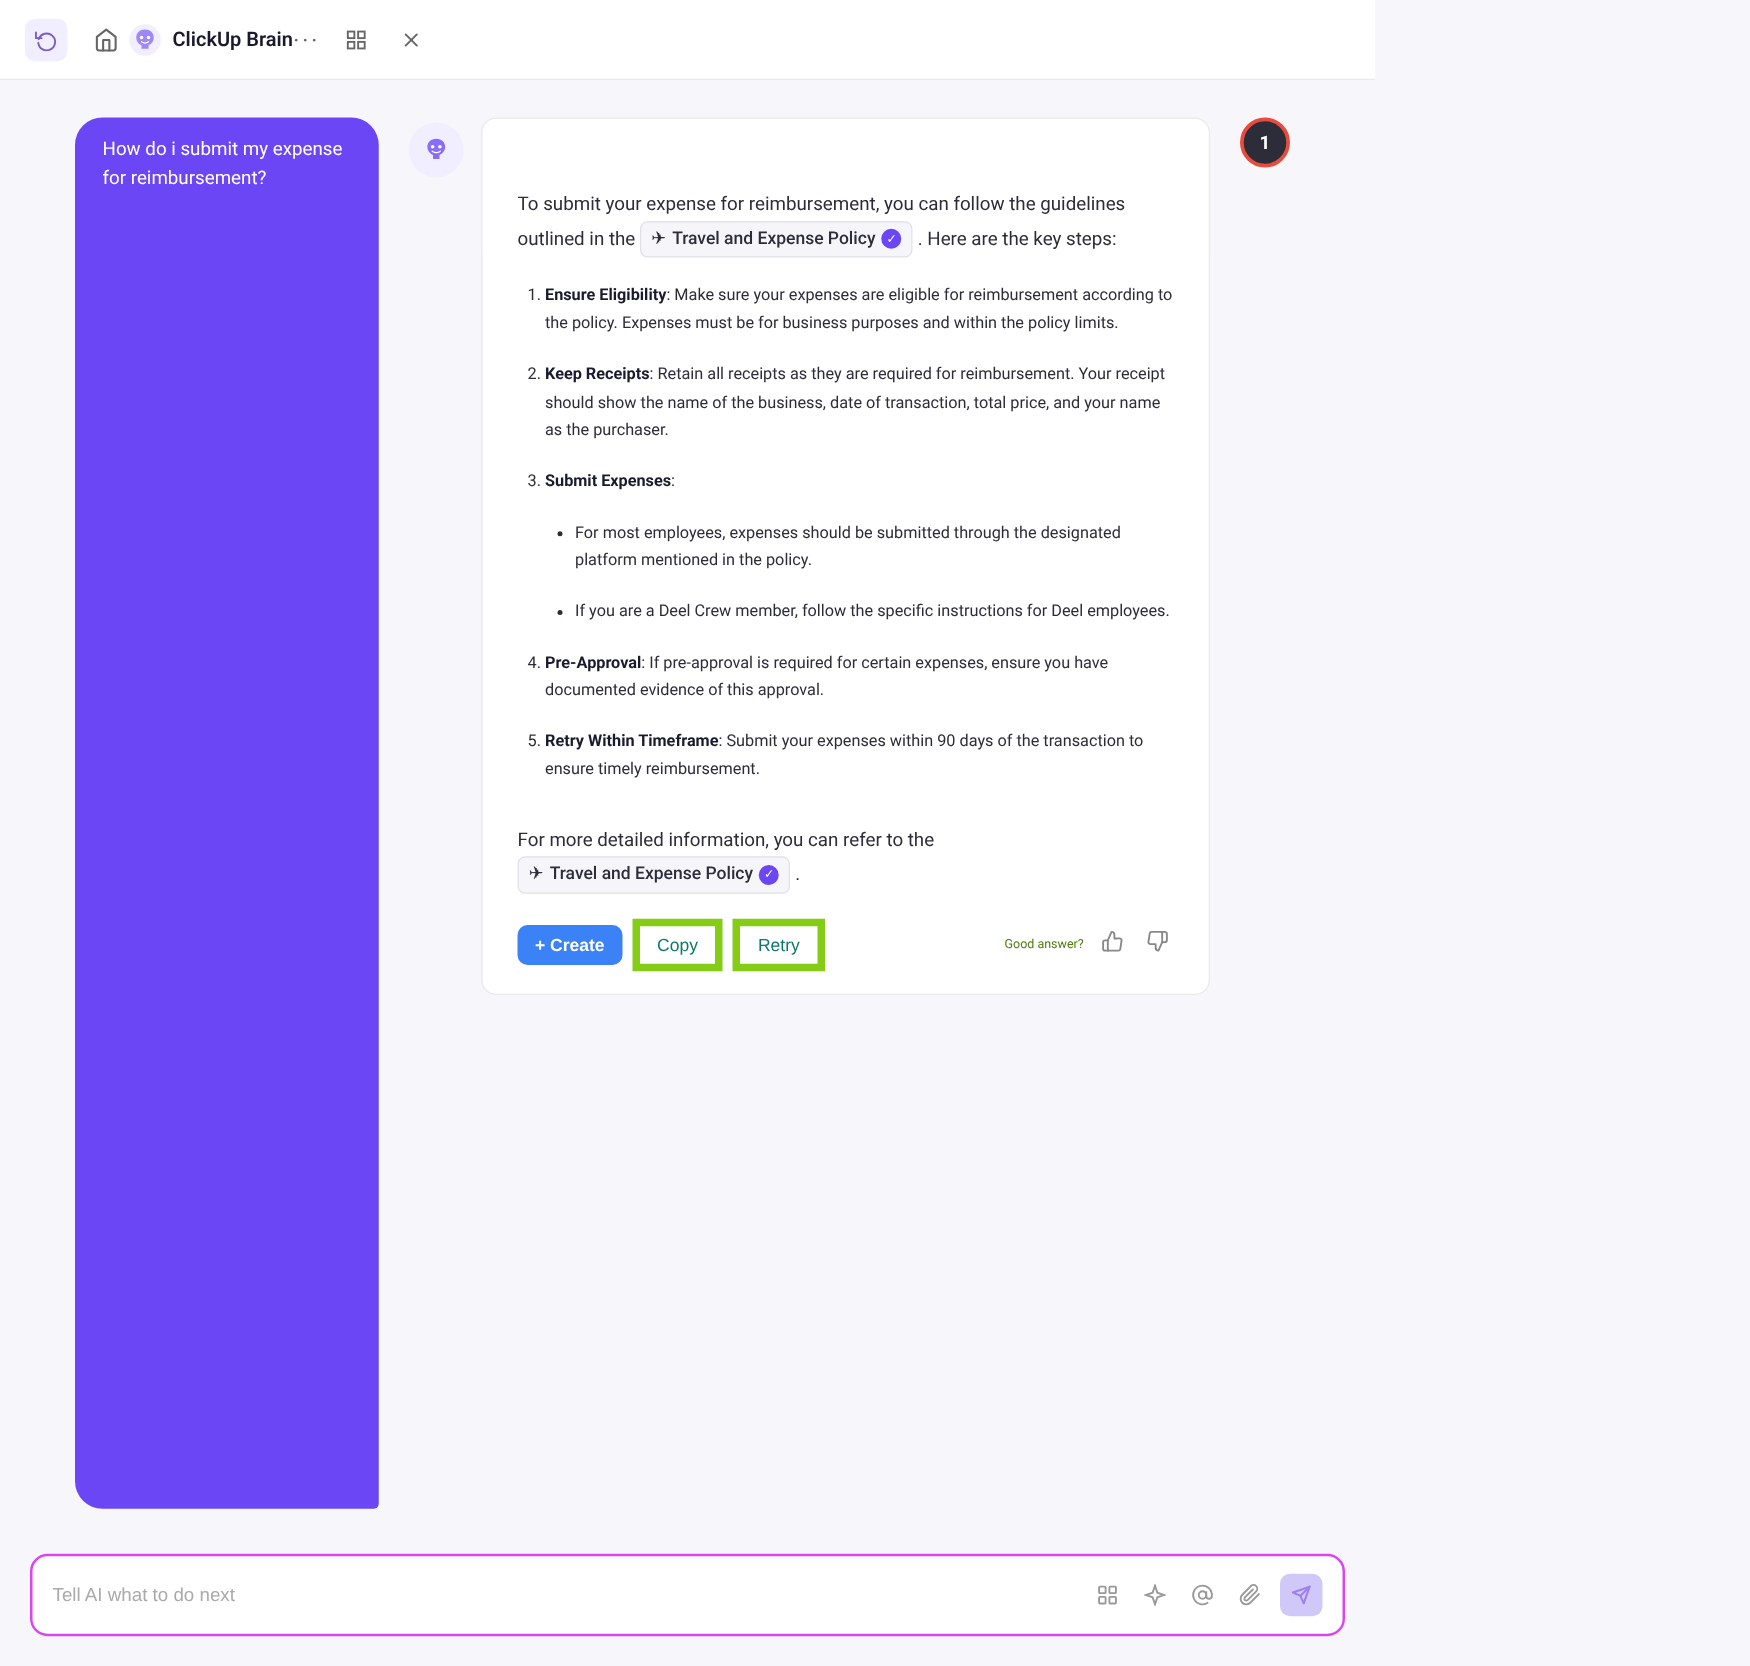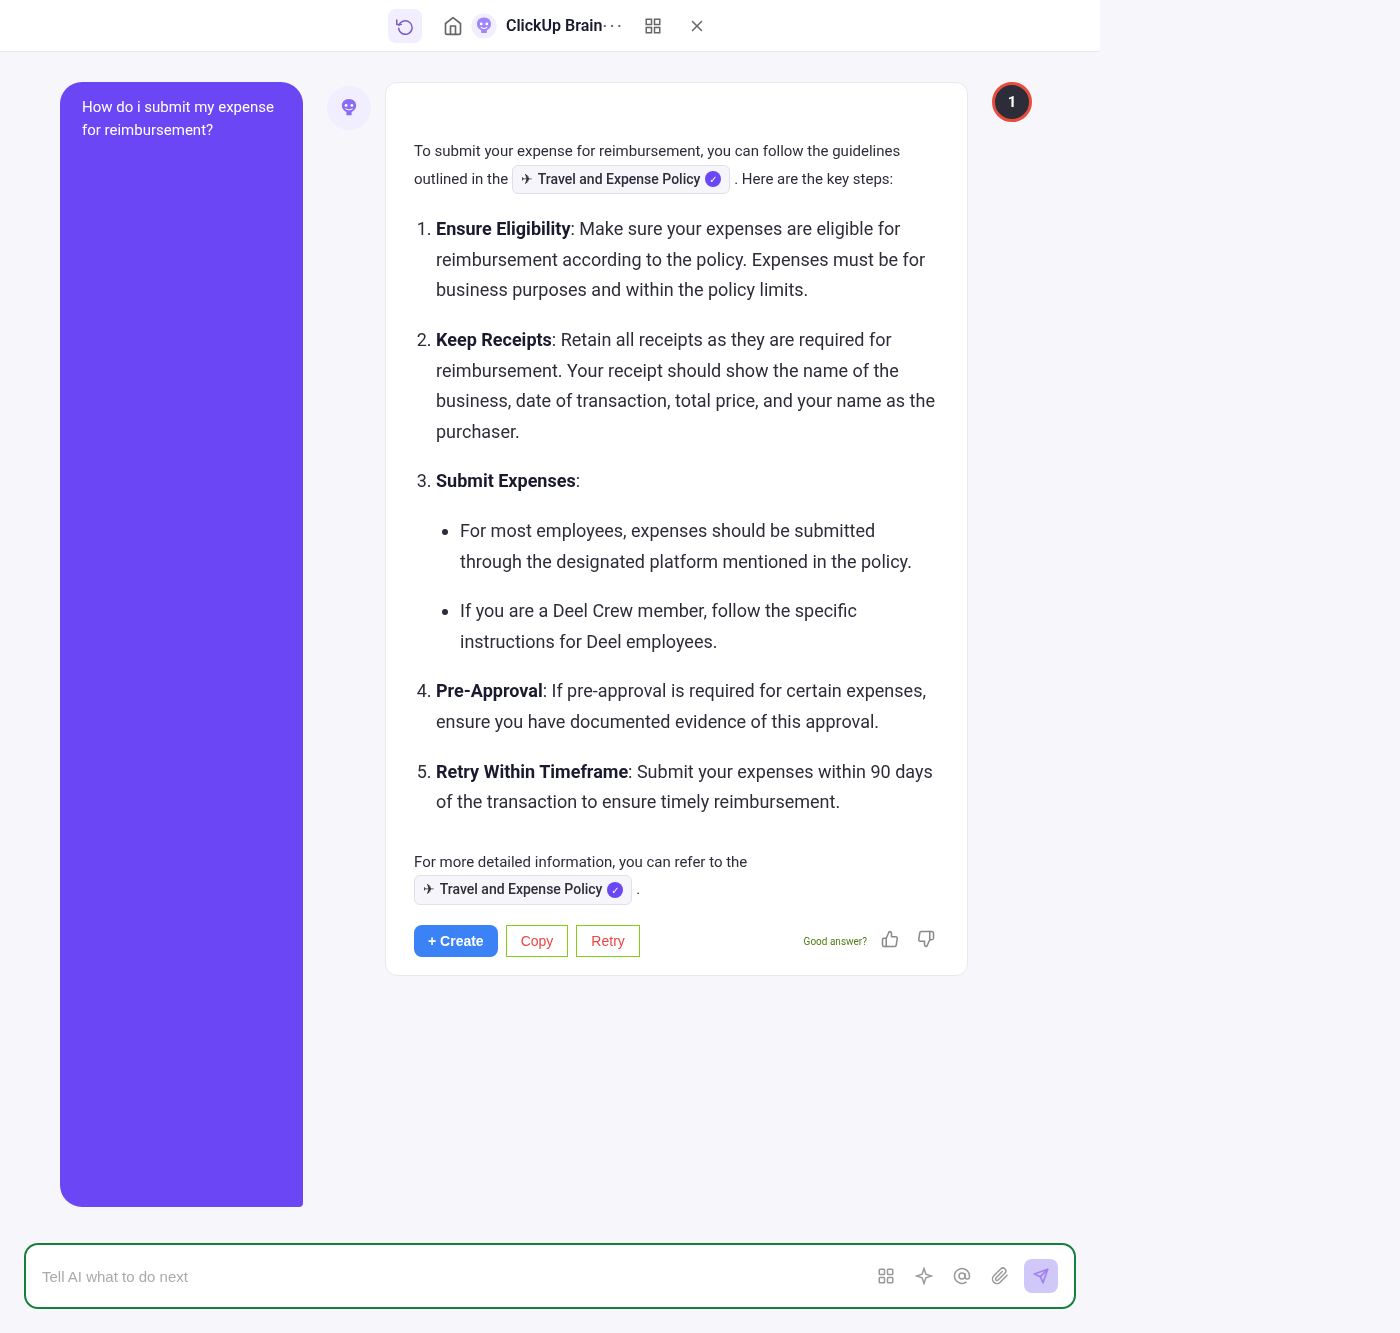--- a/index.html
+++ b/index.html
@@ -10,25 +10,25 @@
       min-height: 1333px;
       display: flex;
       flex-direction: column;
       overflow: hidden;
     }
 
     
     .header {
       display: flex;
       align-items: center;
-      justify-content: center;
+      justify-content: flex-start;
       padding: 12px 20px;
       background: #fff;
       border-bottom: 1px solid #e8e8ed;
-      height: 52px;
+      height: 64px;
       flex-shrink: 0;
     }
     .header-left {
       display: flex;
       align-items: center;
       gap: 14px;
     }
     .header-icon {
       width: 34px;
       height: 34px;
@@ -165,21 +165,21 @@
       align-items: center;
       justify-content: center;
       color: #fff;
       font-size: 10px;
     }
     .steps-list {
       margin: 0 0 20px 0;
       padding-left: 22px;
     }
     .steps-list li {
-      font-size: 18px;
+      font-size: 13px;
       line-height: 1.7;
       color: #2d2d3a;
       margin-bottom: 14px;
       margin-top: 19px;
     }
     .steps-list li strong {
       font-weight: 700;
       color: #1a1a2e;
     }
     .sub-list {
@@ -217,22 +217,22 @@
       padding: 8px 14px;
       font-size: 14px;
       font-weight: 600;
       cursor: pointer;
       display: flex;
       align-items: center;
       gap: 5px;
     }
     .btn-outline {
       background: #fff;
-      color: #ef4444;
-      border: 1px solid #84cc16;
+      color: #0f766e;
+      border: 6px solid #84cc16;
       border-radius: 0;
       padding: 7px 14px;
       font-size: 14px;
       font-weight: 500;
       cursor: pointer;
     }
     .action-right {
       display: flex;
       align-items: center;
       gap: 10px;
@@ -273,21 +273,21 @@
     }
 
     
     .input-area {
       padding: 16px 24px 24px 24px;
       background: #f7f7fb;
       flex-shrink: 0;
     }
     .input-box {
       background: #fff;
-      border: 2px solid #15803d;
+      border: 2px solid #d946ef;
       border-radius: 14px;
       padding: 14px 16px;
       display: flex;
       align-items: center;
       gap: 10px;
     }
     .input-field {
       flex: 1;
       border: none;
       outline: none;

